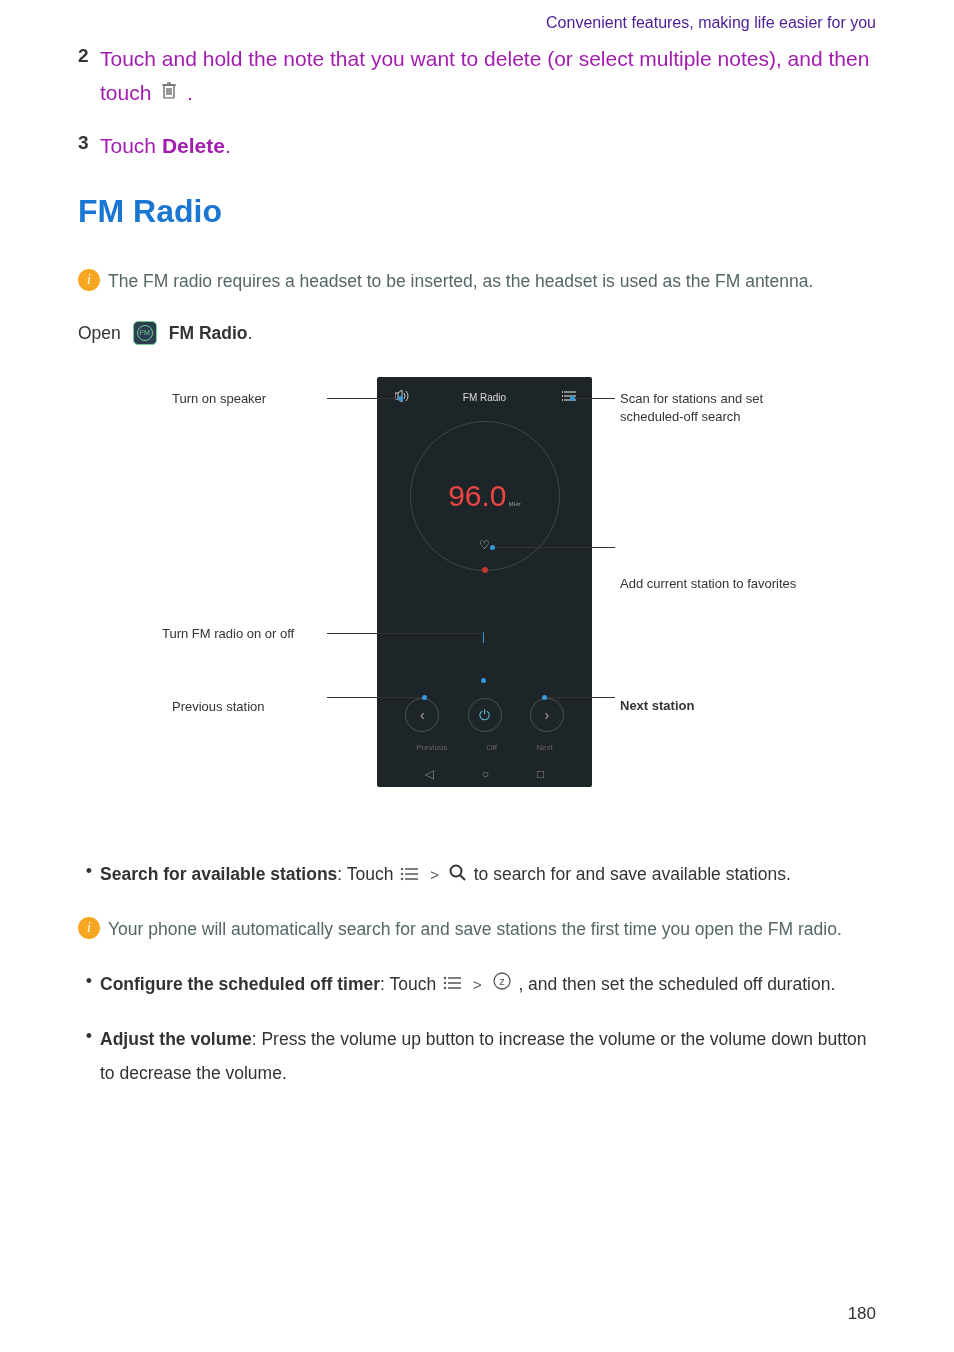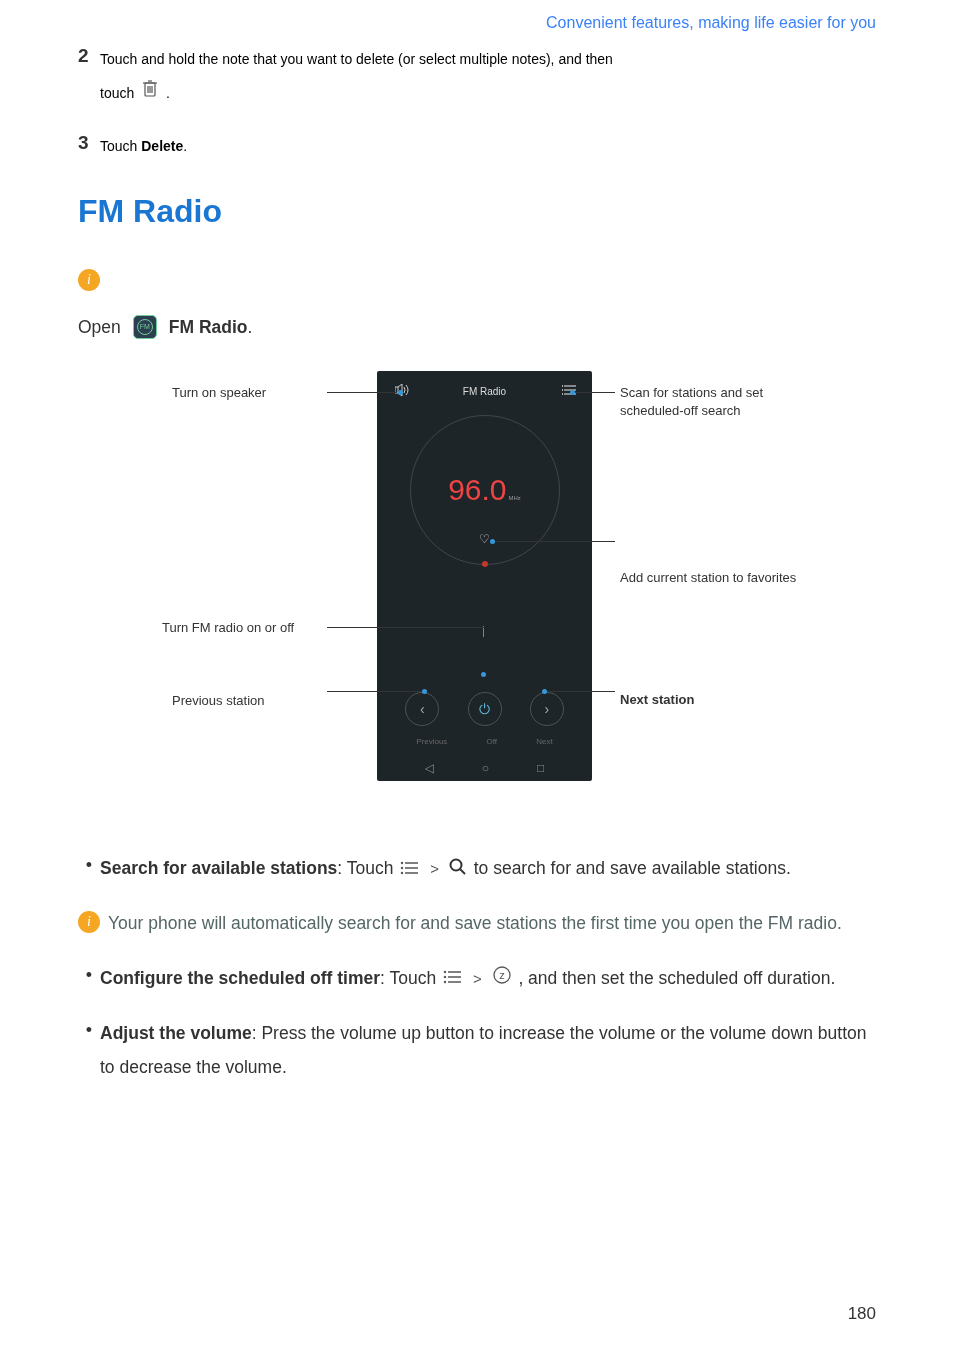--- a/index.html
+++ b/index.html
@@ -7,40 +7,40 @@
     width: 954px;
     height: 1352px;
     background: #fff;
     font-family: "Segoe UI", Arial, sans-serif;
     color: #333;
     position: relative;
     padding: 0 78px;
   }
   .header-text {
     text-align: right;
-    color: #3b82f6;
+    color: #4c1d95;
     font-size: 16px;
     padding-top: 14px;
     padding-bottom: 10px;
   }
   .step {
     display: flex;
     margin-bottom: 18px;
   }
   .step-num {
     font-weight: bold;
     font-size: 19px;
     width: 22px;
     flex-shrink: 0;
     line-height: 28px;
   }
   .step-text {
-    font-size: 14px;
+    font-size: 21px;
     line-height: 34px;
-    color: #000000;
+    color: #a21caf;
   }
   .inline-icon {
     display: inline-block;
     vertical-align: middle;
     margin: 0 2px;
   }
   h1.fm-radio {
     color: #1976D2;
     font-size: 32px;
     font-weight: bold;
@@ -306,20 +306,21 @@
   <div class="step-num">3</div>
   <div class="step-text">
     <span>Touch </span><b>Delete</b><span>.</span>
   </div>
 </div>
 
 <h1 class="fm-radio">FM Radio</h1>
 
 <div class="info-block">
   <div class="info-icon">i</div>
+  <div class="info-text">The FM radio requires a headset to be inserted, as the headset is used as the FM antenna.</div>
 </div>
 
 <div class="open-line">
   <span>Open</span>
   <span class="fm-badge">
       <span class="fm-badge-inner">FM</span>
     </span>
   <span><b>FM Radio</b><span>.</span></span>
 </div>
 

